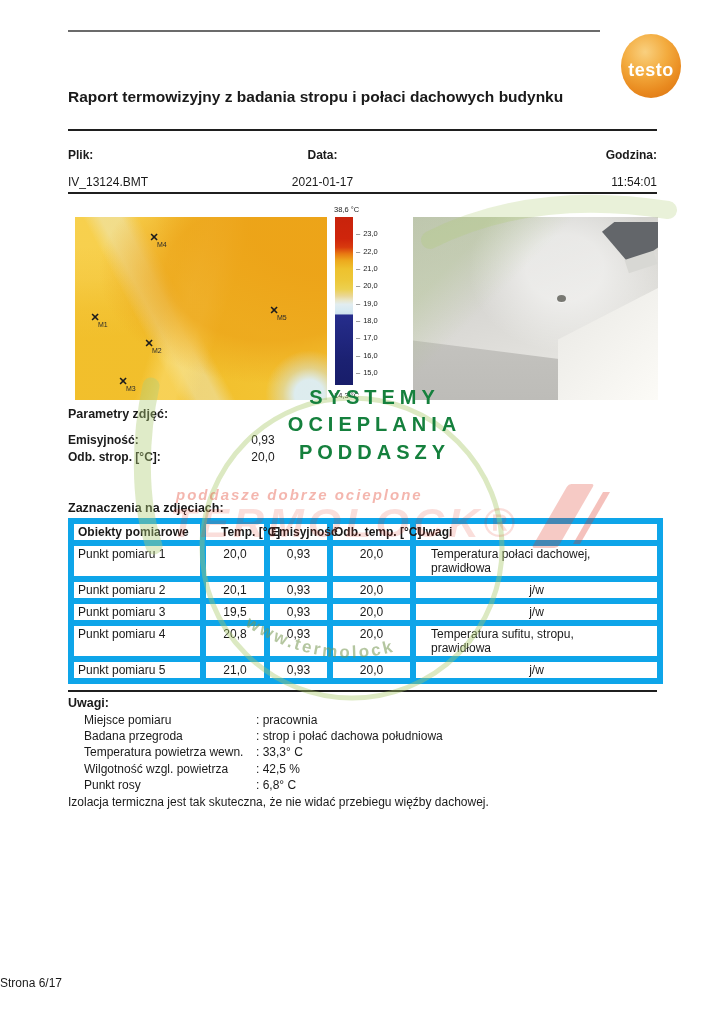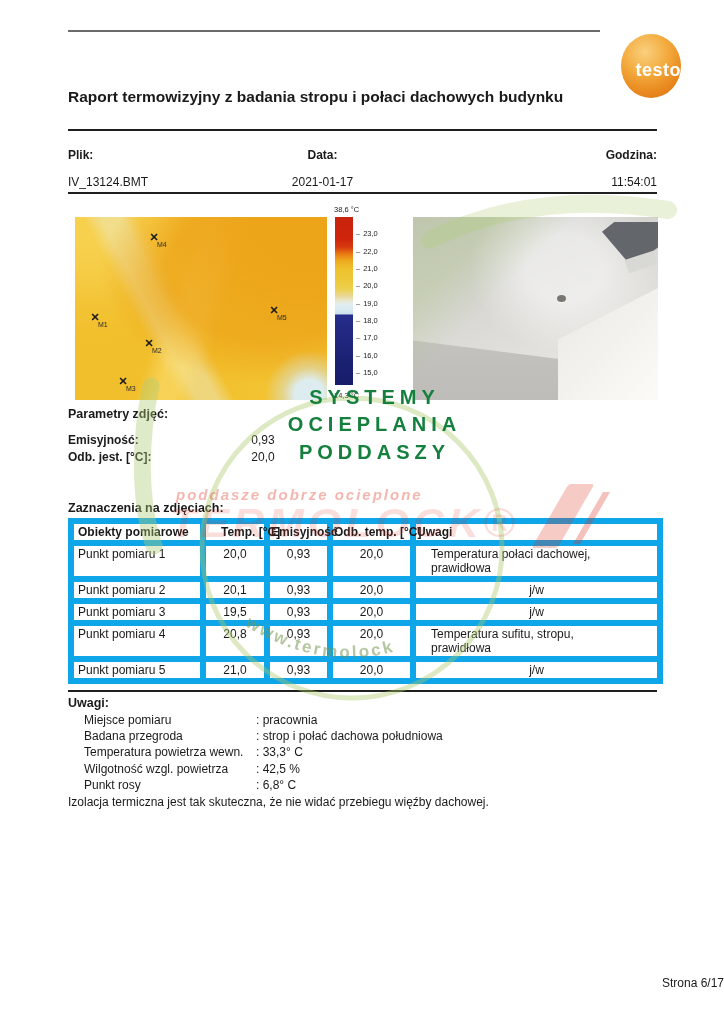--- a/index.html
+++ b/index.html
@@ -11,21 +11,21 @@
   
   .rule{position:absolute;background:#1f1f1f;}
   .rule-top{left:68px;top:30px;width:532px;height:1.5px;background:#6b6b6b;}
   .rule-title{left:68px;top:129px;width:589px;height:2px;}
   .rule-header{left:68px;top:192px;width:589px;height:2px;}
   .rule-remarks{left:68px;top:690px;width:589px;height:2px;}
   
   .logo{
     left:621px;top:34px;width:60px;height:64px;border-radius:50%;
     background:radial-gradient(circle at 40% 28%, #f9d07f 0%, #f3ab3e 38%, #e98a1f 68%, #d86e0e 100%);
-    display:flex;align-items:center;justify-content:flex-end;
+    display:flex;align-items:center;justify-content:center;
   }
   .logo span{color:#fff;font-weight:bold;font-size:18px;letter-spacing:.5px;margin-top:9px;}
   
   .title{left:68px;top:70px;width:552px;font-size:15.5px;font-weight:bold;line-height:22px;margin-top:16px;}
   .hdr{font-size:12px;line-height:14px;}
   .hdr .lbl{font-weight:bold;display:block;}
   .hdr .val{display:block;margin-top:13px;}
   .hdr-plik{left:68px;top:148px;}
   .hdr-data{left:240px;top:148px;width:165px;text-align:center;}
   .hdr-godzina{left:500px;top:148px;width:157px;text-align:right;}
@@ -125,21 +125,21 @@
   table.meas td.hd-run{padding-left:1px;padding-right:0;}
   table.meas td.c{text-align:center;}
   table.meas td.obj{padding-left:4px;}
   tr.h-hdr{height:18px;} tr.h-tall{height:33px;} tr.h-short{height:17px;margin-left:28px;} tr.h-last{height:19px;}
   .uw-center{text-align:center;}
   
   .remarks-heading{left:68px;top:696px;}
   .remarks{left:68px;top:712px;width:560px;font-size:12px;line-height:16.2px;}
   .remarks .rlbl{display:inline-block;width:172px;vertical-align:top;margin-left:16px;}
   .conclusion{left:68px;top:795px;width:589px;font-size:12px;}
-  .footer{left:0;top:976px;width:724px;text-align:right;font-size:12px;}
+  .footer{left:0;top:976px;width:724px;text-align:left;font-size:12px;}
   
   .watermark{position:absolute;inset:0;z-index:40;pointer-events:none;}
   .wm-line{position:absolute;left:232px;width:285px;text-align:center;font-size:20px;font-weight:bold;
     letter-spacing:5px;color:#15803d;line-height:21px;}
   .wm-l1{top:387px;} .wm-l2{top:414px;} .wm-l3{top:442px;}
   .wm-tagline{position:absolute;left:176px;top:486px;font-size:15px;font-weight:bold;font-style:italic;
     letter-spacing:2px;color:rgba(225,62,42,.38);}
   .wm-brand{position:absolute;left:170px;top:499px;font-size:43px;font-weight:800;font-style:italic;
     letter-spacing:4px;color:rgba(222,50,32,.16);transform:scaleY(.95);}
   .wm-slash{position:absolute;left:550px;top:484px;width:26px;height:64px;
@@ -223,21 +223,21 @@
     <div class="dot"></div>
     <div class="green-tint"></div>
   </div>
 
   <div class="abs sec-heading param-heading">Parametry zdjęć:</div>
   <div class="abs param-row pr1">
     <span class="plbl">Emisyjność:</span>
     <span class="pval">0,93</span>
   </div>
   <div class="abs param-row pr2">
-    <span class="plbl">Odb. jest. [°C]:</span>
+    <span class="plbl">Odb. strop. [°C]:</span>
     <span class="pval">20,0</span>
   </div>
 
   <div class="abs sec-heading table-heading">Zaznaczenia na zdjęciach:</div>
   <table class="meas">
     <colgroup>
         <col style="width:132px">
         <col style="width:64px">
         <col style="width:63px">
         <col style="width:83px">

